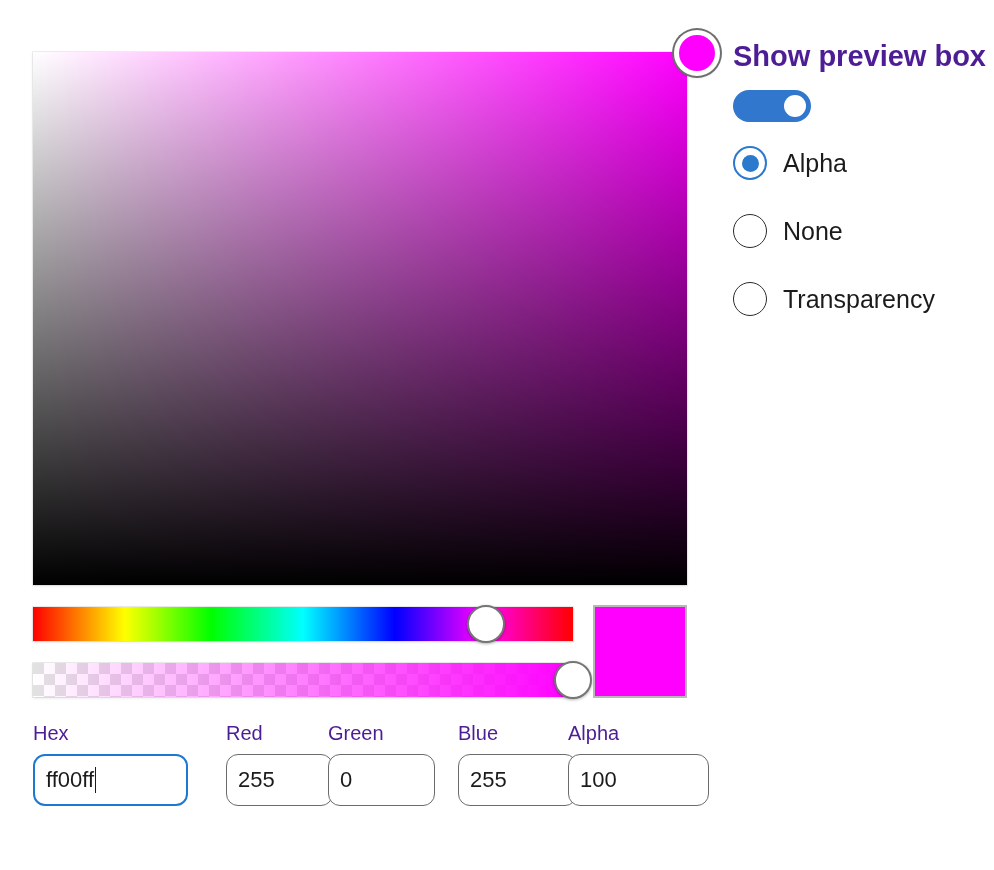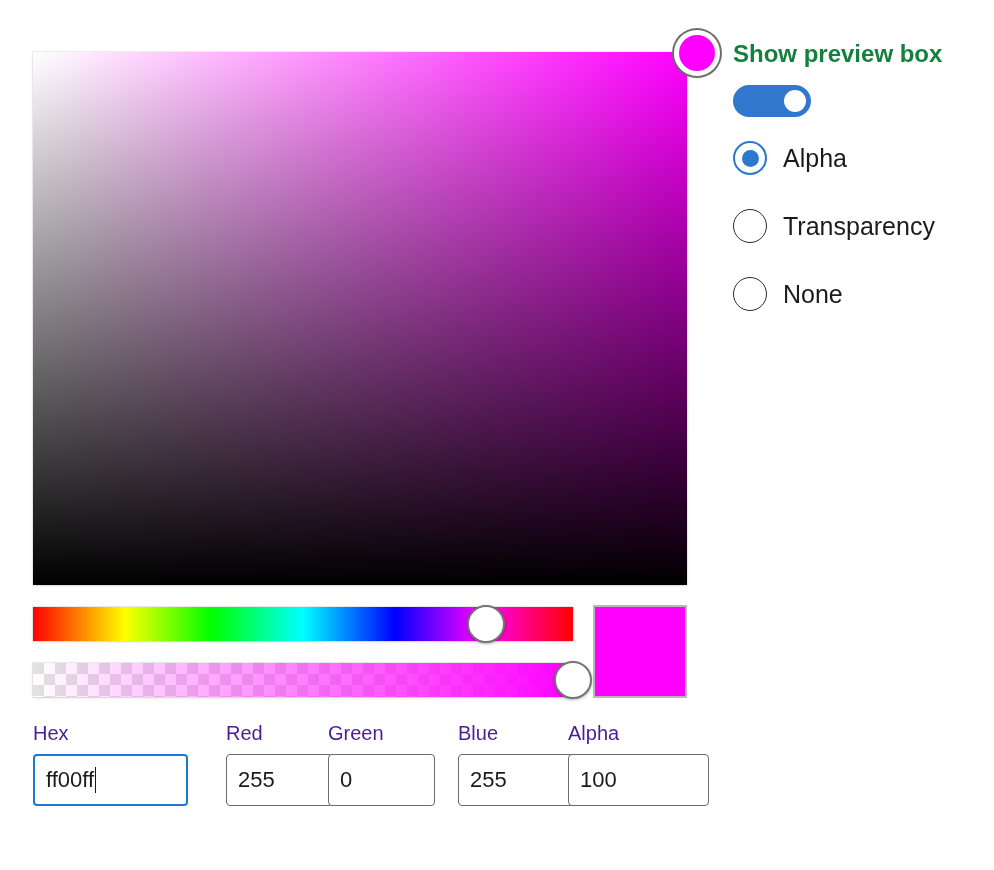--- a/index.html
+++ b/index.html
@@ -122,21 +122,21 @@
     font-size: 20px;
     line-height: 24px;
     color: #4c1d95;
     margin-bottom: 9px;
     white-space: nowrap;
   }
   .field-input {
     box-sizing: border-box;
     height: 52px;
     border: 1px solid #6b6b6b;
-    border-radius: 4px;
+    border-radius: 12px;
     background: #ffffff;
     font-family: "Liberation Sans", sans-serif;
     font-size: 22px;
     color: #1b1b1b;
     padding: 0 11px;
     outline: none;
     display: flex;
     align-items: center;
   }
   .field-input.focused {
@@ -151,23 +151,23 @@
   }
 
   
   #side-panel {
     position: absolute;
     left: 733px;
     top: 40px;
     width: 250px;
   }
   .panel-heading {
-    font-size: 24px;
+    font-size: 29px;
     font-weight: bold;
-    color: #15803d;
+    color: #4c1d95;
     white-space: nowrap;
   }
   #toggle-switch {
     position: relative;
     width: 78px;
     height: 32px;
     border-radius: 16px;
     background: #3277ce;
     margin-top: 17px;
     cursor: pointer;
@@ -276,20 +276,20 @@
   </div>
 
 
   <div id="radio-group" style="margin-top:24px;">
       <div class="radio-row" style="margin-bottom: 34px;">
         <span class="radio-mark checked"></span>
         <span class="radio-label">Alpha</span>
       </div>
       <div class="radio-row" style="margin-bottom: 34px;">
         <span class="radio-mark"></span>
-        <span class="radio-label">Transparency</span>
+        <span class="radio-label">None</span>
       </div>
       <div class="radio-row" style="margin-bottom: 34px;">
         <span class="radio-mark"></span>
-        <span class="radio-label">None</span>
+        <span class="radio-label">Transparency</span>
       </div>
     </div>
 </div>
 
 </body></html>

